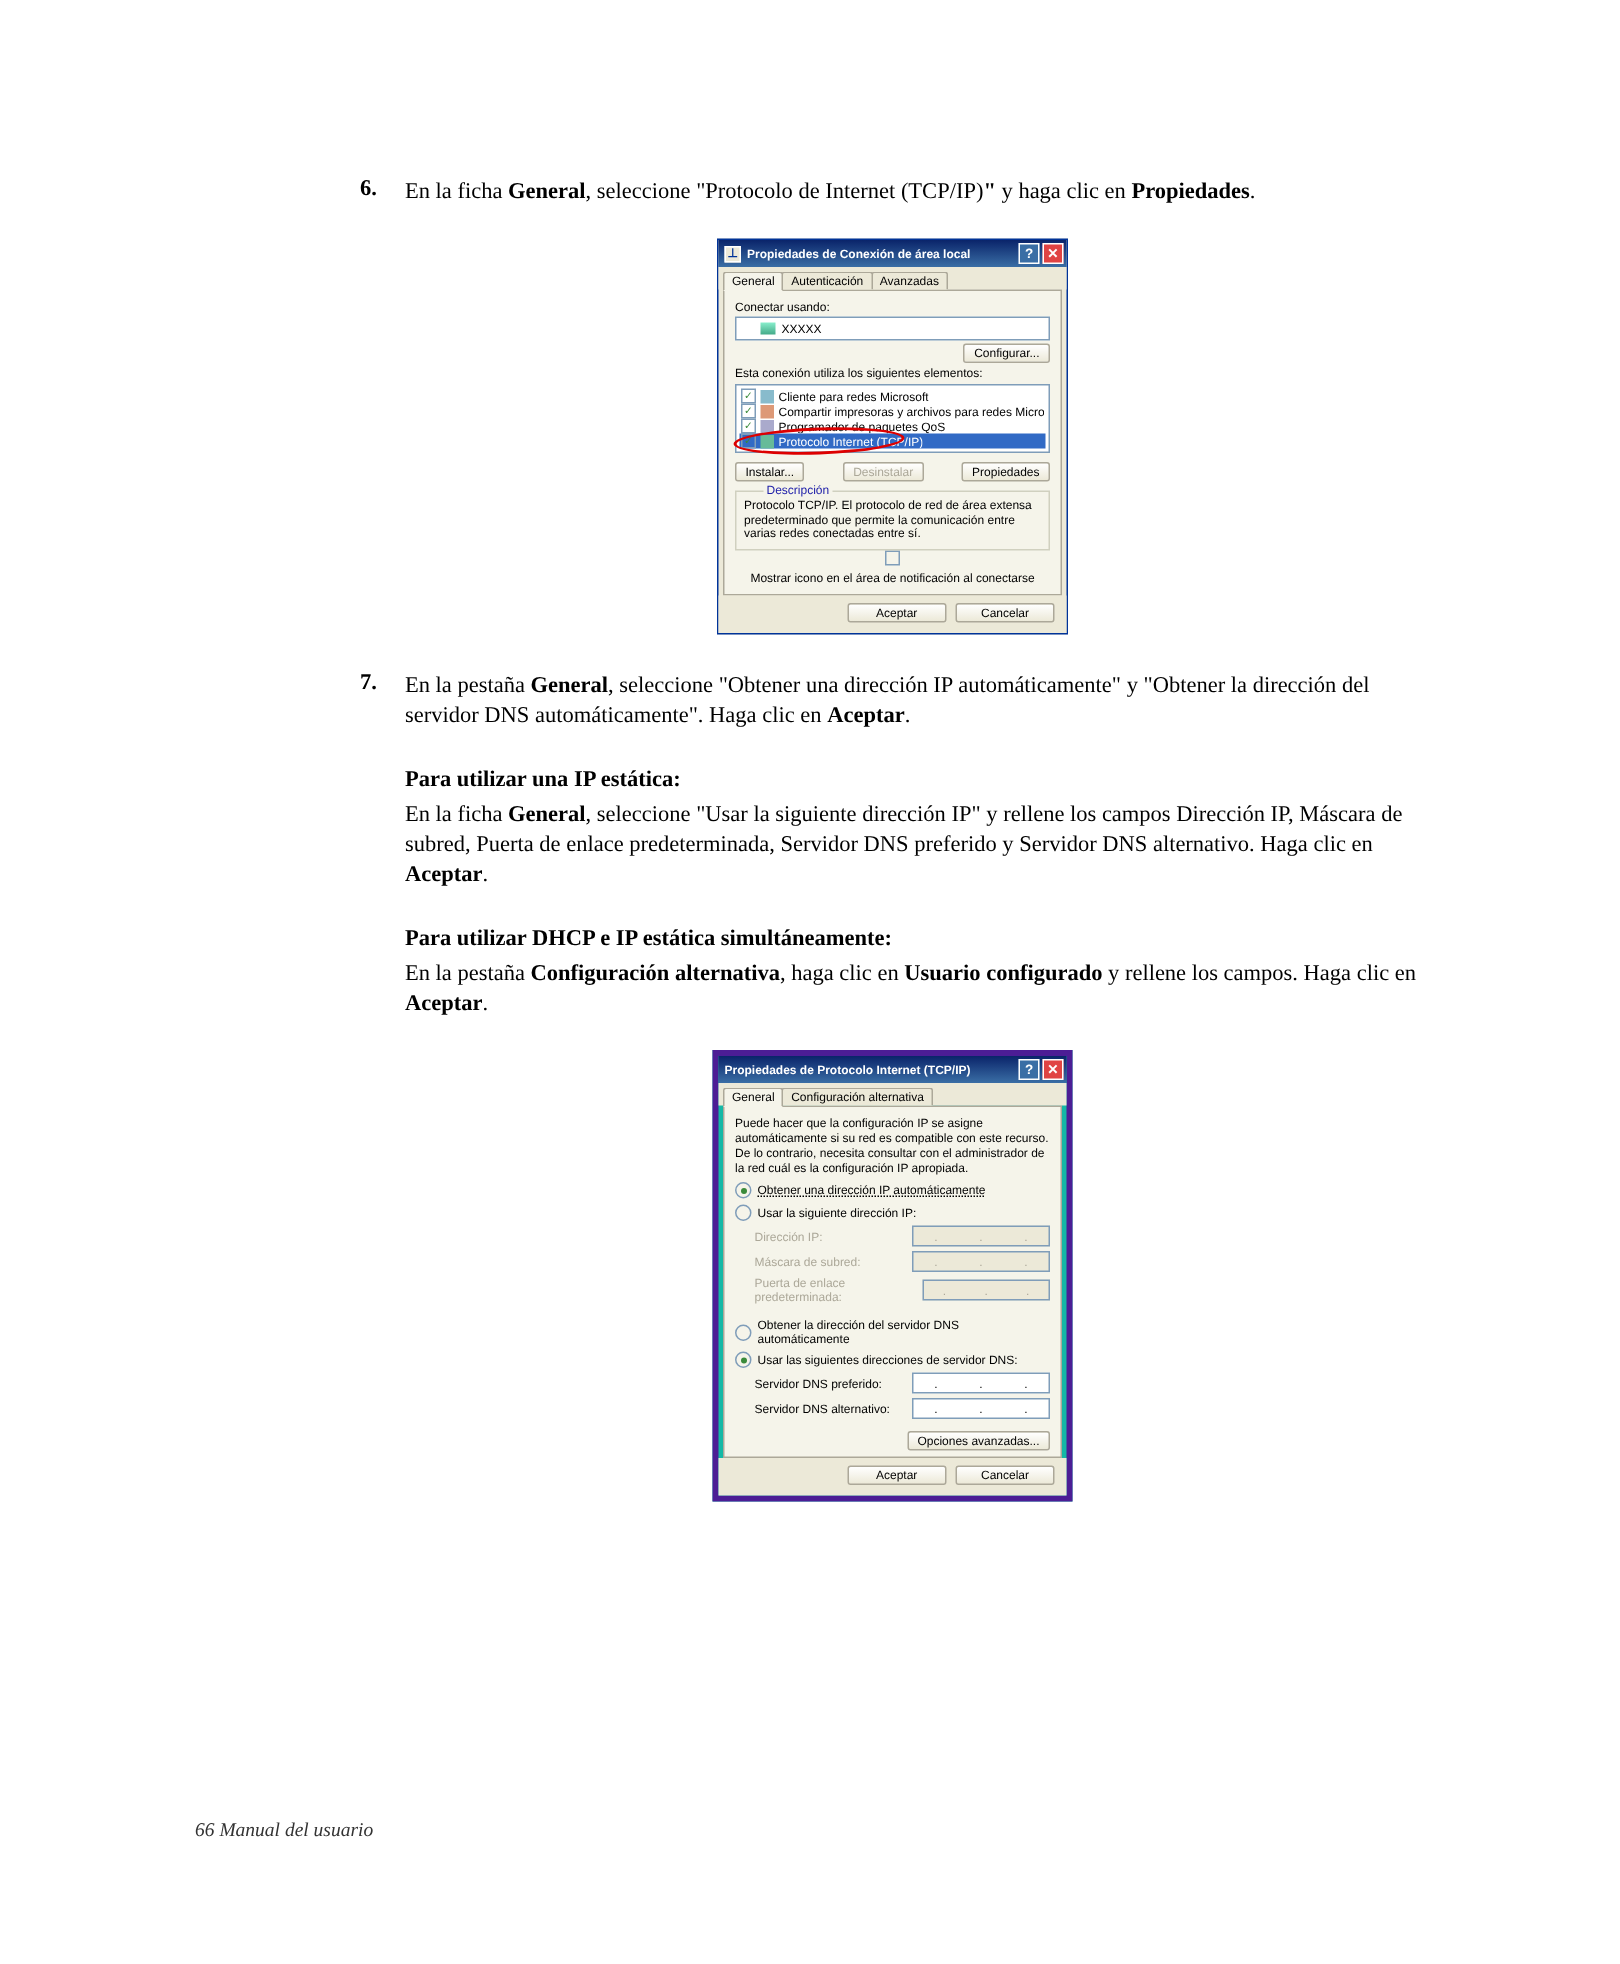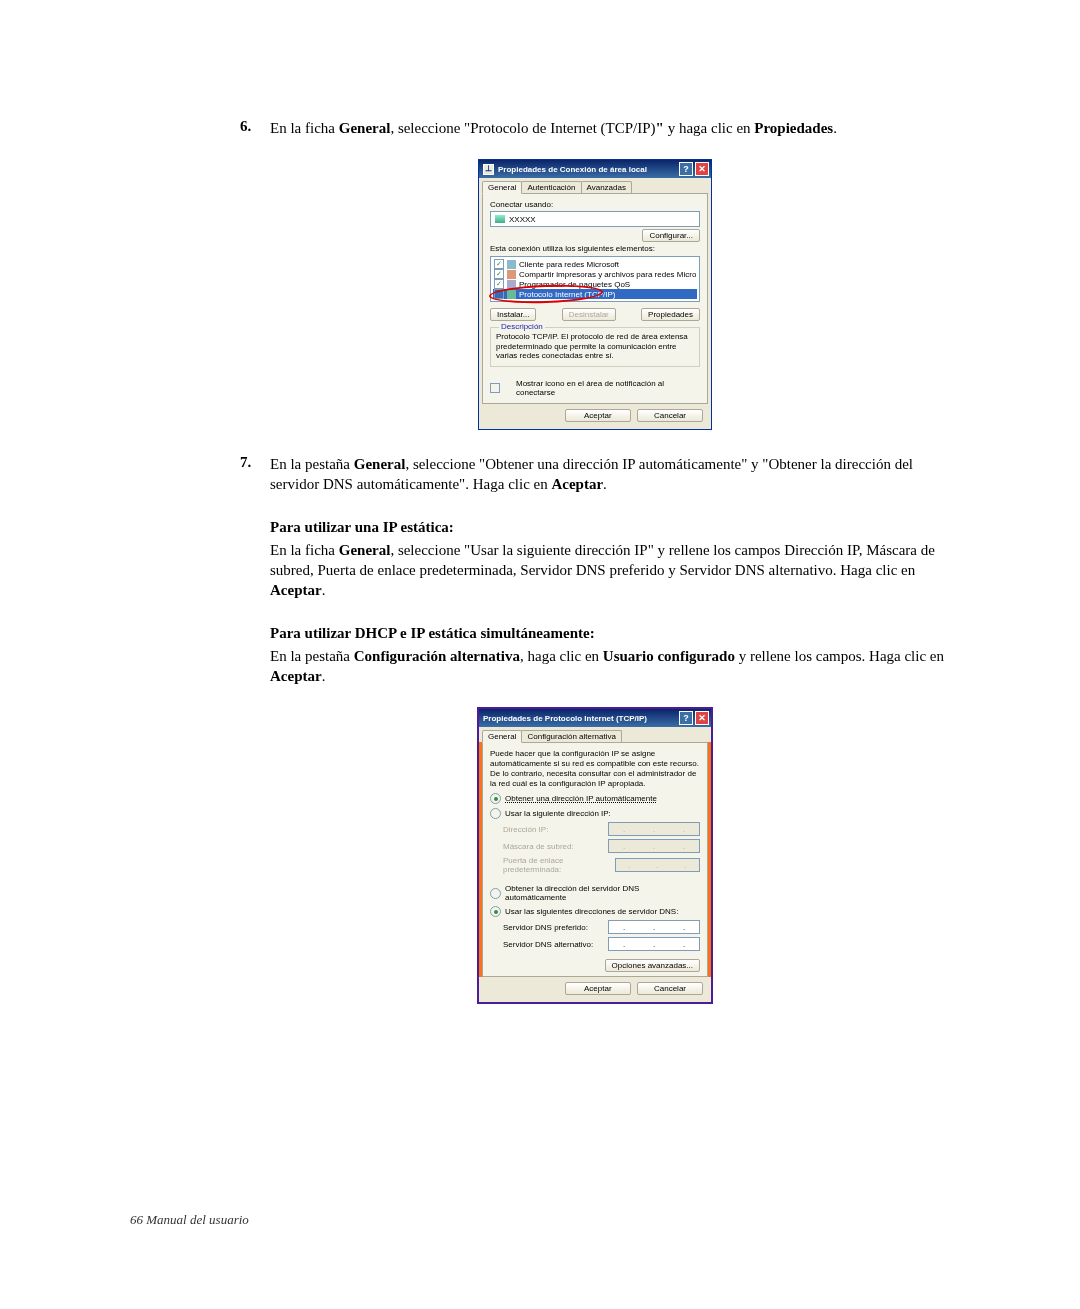--- a/index.html
+++ b/index.html
@@ -40,26 +40,26 @@
     background: #ece9d8;
     font-family: Tahoma, Arial, sans-serif;
     font-size: 8px;
     color: #000;
     text-align: left;
     vertical-align: top;
   }
   .dialog2 {
     display: inline-block;
     width: 232px;
-    border: 2px solid #4c1d95;
+    border: 4px solid #4c1d95;
     font-family: Tahoma, Arial, sans-serif;
     font-size: 8px;
     color: #000;
     text-align: left;
-    background: #f97316;
+    background: #14b8a6;
   }
   .tb {
     display: flex;
     align-items: center;
     background: linear-gradient(to bottom, #0a246a, #3a6ea5);
     color: #fff;
     height: 18px;
     padding: 0 2px 0 4px;
     font-weight: bold;
   }
@@ -114,21 +114,21 @@
     border: 1px solid #aca899;
     background: #f5f4ea;
     padding: 6px 7px;
   }
   .field {
     border: 1px solid #7f9db9;
     background: #fff;
     height: 14px;
     display: flex;
     align-items: center;
-    padding: 0 4px;
+    padding: 0 16px;
     margin-top: 2px;
   }
   .field .neticon {
     width: 10px; height: 8px;
     background: linear-gradient(#8ec, #4a8);
     margin-right: 4px;
   }
   .btn {
     border: 1px solid #aca899;
     background: linear-gradient(#fff, #ece9d8);
@@ -181,27 +181,27 @@
   .btnrow { display: flex; gap: 6px; justify-content: space-between; margin-top: 6px; }
   .groupbox {
     border: 1px solid #d0d0bf;
     padding: 4px 5px 5px;
     margin-top: 6px;
     position: relative;
   }
   .groupbox .gb-title {
     position: absolute;
     top: -6px;
-    left: 8px;
+    left: 18px;
     background: #f5f4ea;
     padding: 0 2px;
     font-size: 8px;
     color: #22a;
   }
-  .chkline { display: flex; align-items: center; gap: 16px; margin-top: 12px; font-size: 8px;}
+  .chkline { display: flex; align-items: center; gap: 4px; margin-top: 0; font-size: 8px; flex-direction: column;}
   .chkline .chk {
      width: 8px; height: 8px;
      border: 1px solid #7f9db9;
      flex-shrink:0;
   }
   .footer-btns {
     text-align: right;
     padding: 5px 8px 7px;
     background: #ece9d8;
   }

